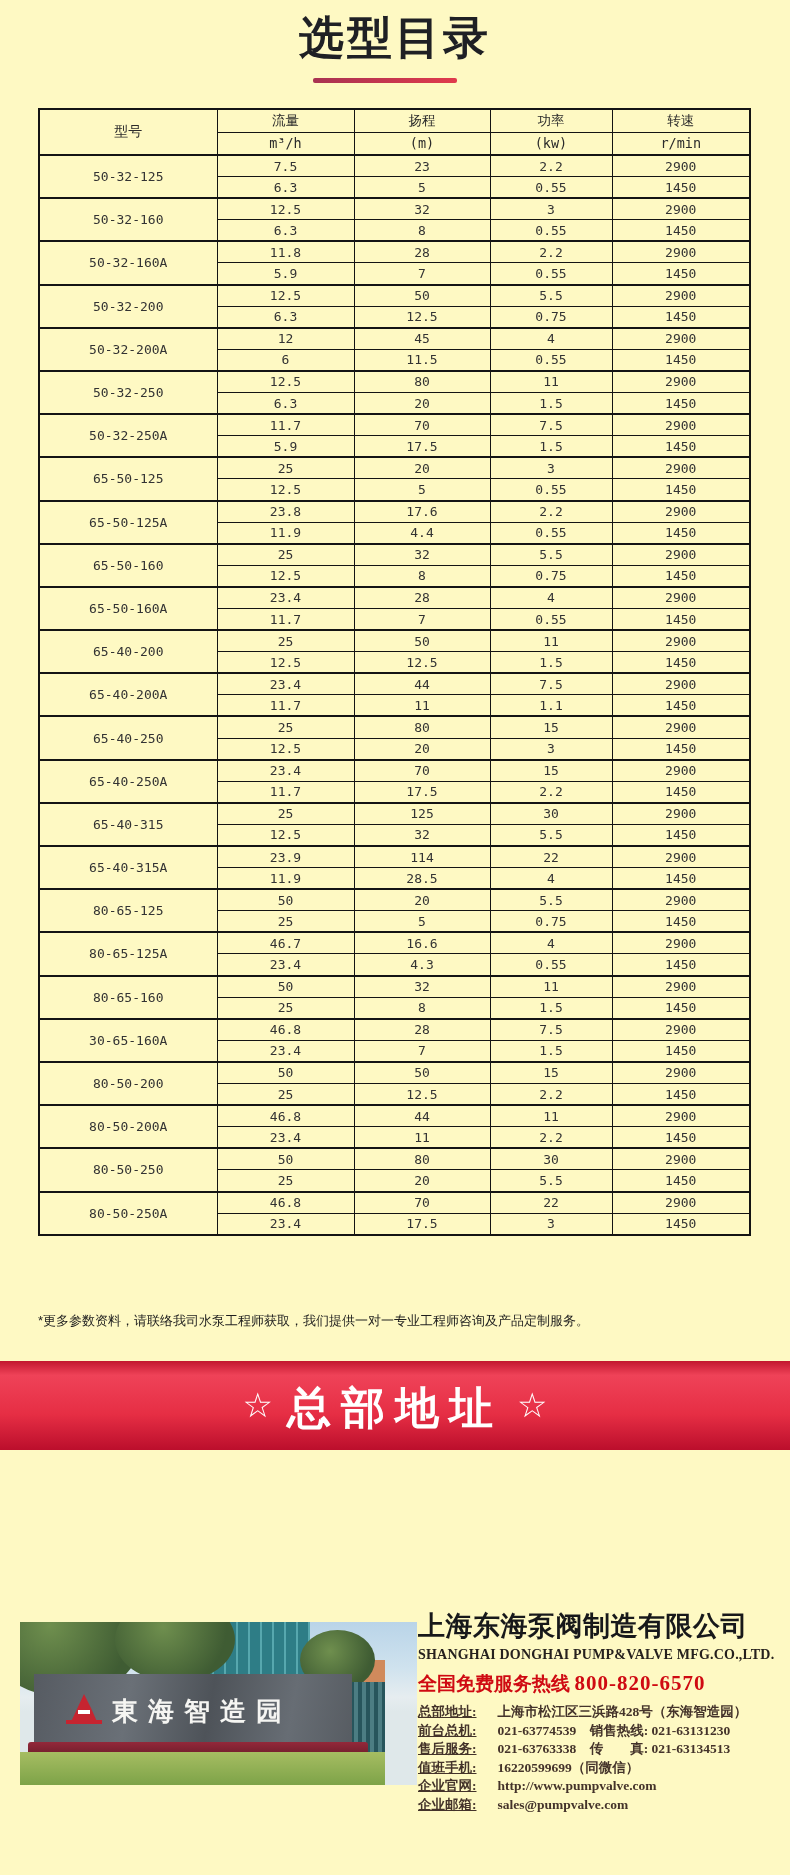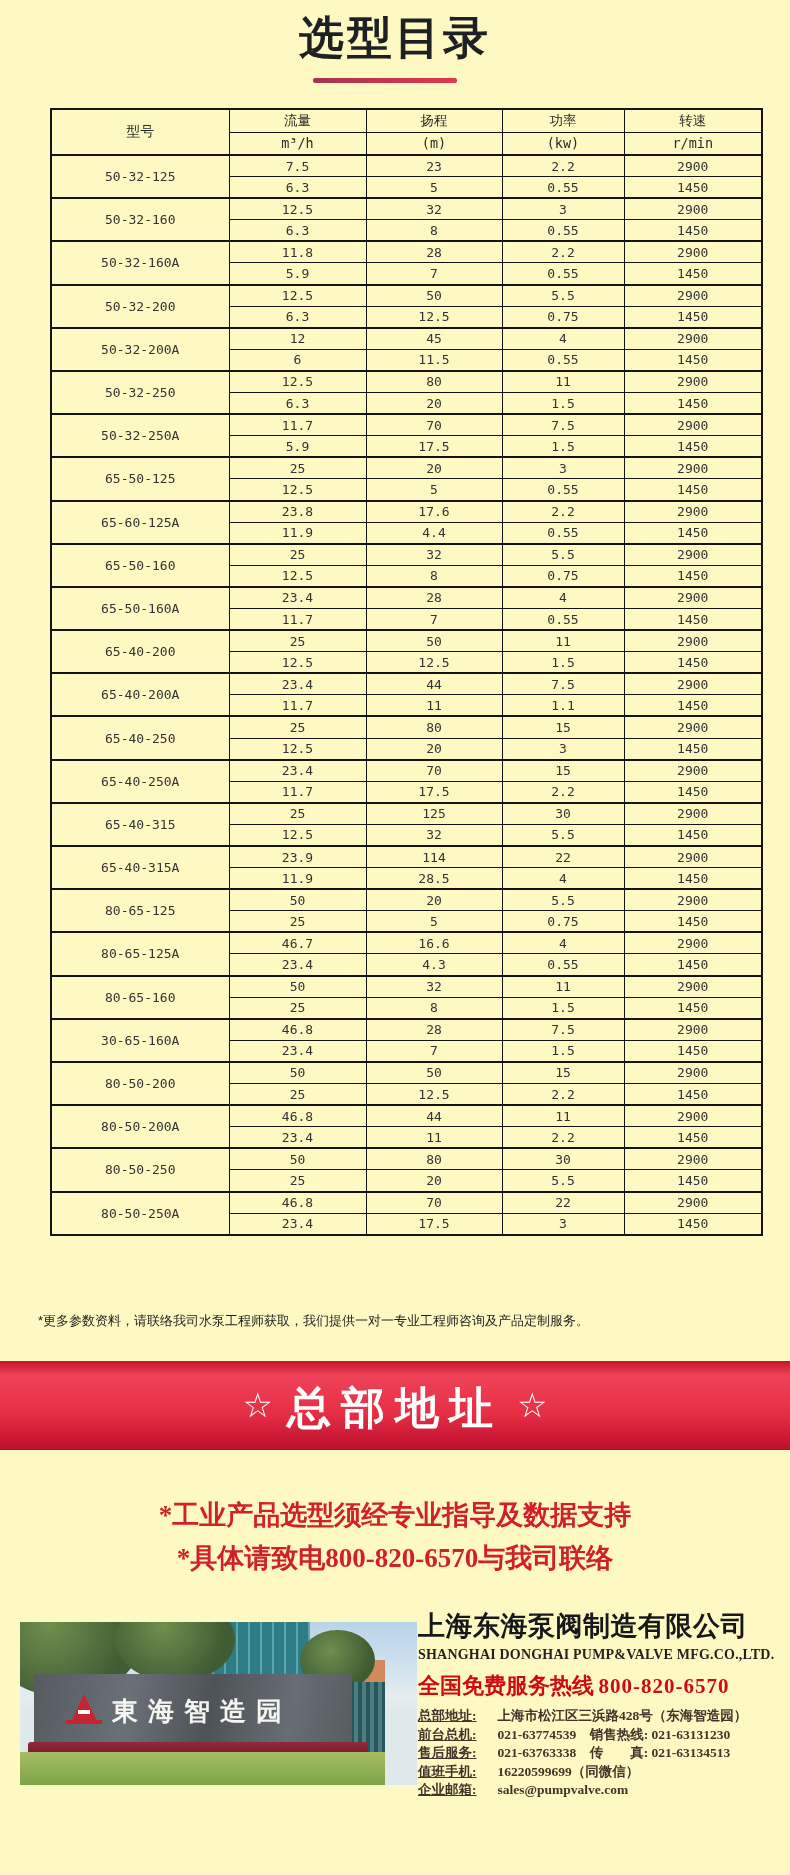--- a/index.html
+++ b/index.html
@@ -6,21 +6,21 @@
   .page { position:relative; width:790px; height:1875px; background:#fef9c3; overflow:hidden;
           font-family:"Liberation Sans", sans-serif; }
 
   
   .title { position:absolute; top:8px; left:0; width:790px; text-align:center;
            font-size:45px; font-weight:900; color:#1f2024; letter-spacing:3px; }
   .title-divider { position:absolute; top:78px; left:313px; width:144px; height:5px;
            background:linear-gradient(90deg,#a83352,#e03a4c); border-radius:2px; }
 
   
-  .tablewrap { position:absolute; top:108px; left:50px; }
+  .tablewrap { position:absolute; top:108px; left:38px; }
   table.catalog { border-collapse:collapse; table-layout:fixed; width:713px;
            border:2px solid #141414; }
   table.catalog th, table.catalog td { border:1px solid #141414; text-align:center;
            vertical-align:middle; padding:0; }
   table.catalog thead tr { height:23px; }
   table.catalog tbody tr { height:21.6px; }
   table.catalog th { font-size:13.5px; font-weight:400; color:#2b2b2b;
            font-family:"DejaVu Sans Mono","Liberation Sans",monospace; }
   table.catalog td { font-size:13px; color:#333;
            font-family:"DejaVu Sans Mono",monospace; }
@@ -67,21 +67,21 @@
            background:linear-gradient(#93283a,#6e1d2b); border-radius:3px; }
   .p-lawn { position:absolute; left:0; top:130px; width:365px; height:33px;
            background:linear-gradient(180deg,#a6bd62,#7da348); }
 
   
   .info { position:absolute; top:1608px; left:418px; width:356px; }
   .cname { font-size:27px; font-weight:900; color:#17181a; letter-spacing:0.5px; white-space:nowrap; }
   .cname-en { margin-top:3px; font-family:"Liberation Serif",serif; font-weight:bold;
            font-size:14px; color:#26211e; letter-spacing:0.2px; white-space:nowrap; }
   .hotline { margin-top:8px; font-weight:bold; color:#cf0a12; white-space:nowrap; }
-  .hotline .hl-label { font-size:22px; }
+  .hotline .hl-label { font-size:19px; }
   .hotline .hl-num { font-size:21px; font-family:"Liberation Serif",serif; letter-spacing:1px;text-align:center; }
   .contacts { margin-top:6px; }
   .contact-line { font-family:"Liberation Serif",serif; font-weight:bold; font-size:13.5px;
            color:#44332a; line-height:18.6px; white-space:nowrap; }
   .contact-line .lbl { margin-right:21px;text-decoration:underline; }
 </style>
 </head>
 <body>
 
 <div class="page">
@@ -212,21 +212,21 @@
             <td>3</td>
             <td>2900</td>
           </tr>
           <tr>
             <td>12.5</td>
             <td>5</td>
             <td>0.55</td>
             <td>1450</td>
           </tr>
           <tr class="g">
-            <td rowspan="2">65-60-125A</td>
+            <td rowspan="2">65-50-125A</td>
             <td>23.8</td>
             <td>17.6</td>
             <td>2.2</td>
             <td>2900</td>
           </tr>
           <tr>
             <td>11.9</td>
             <td>4.4</td>
             <td>0.55</td>
             <td>1450</td>
@@ -442,24 +442,20 @@
         </tbody>
     </table>
   </div>
 
   <div class="footnote">*更多参数资料，请联络我司水泵工程师获取，我们提供一对一专业工程师咨询及产品定制服务。</div>
 
   <div class="banner">
     <div class="banner-inner"><span class="star">☆</span><span>总部地址</span><span class="star">☆</span></div>
   </div>
 
-  <div class="notes">
-    <div>*工业产品选型须经专业指导及数据支持</div>
-    <div>*具体请致电800-820-6570与我司联络</div>
-  </div>
 
   <div class="photo">
     <div class="p-tree t1"></div>
     <div class="p-bldg"></div>
     <div class="p-tree t2"></div>
     <div class="p-bldg2"></div>
     <div class="p-tree t3"></div>
     <div class="p-gate"></div>
     <div class="p-wall">
       <span class="p-logo">
@@ -480,17 +476,18 @@
     <div class="cname-en">SHANGHAI DONGHAI PUMP&amp;VALVE MFG.CO.,LTD.</div>
     <div class="hotline">
       <span class="hl-label">全国免费服务热线</span>
       <span class="hl-num">800-820-6570</span>
     </div>
     <div class="contacts">
       <div class="contact-line"><span class="lbl">总部地址:</span><span>上海市松江区三浜路428号（东海智造园）</span></div>
       <div class="contact-line"><span class="lbl">前台总机:</span><span>021-63774539　销售热线: 021-63131230</span></div>
       <div class="contact-line"><span class="lbl">售后服务:</span><span>021-63763338　传　　真: 021-63134513</span></div>
       <div class="contact-line"><span class="lbl">值班手机:</span><span>16220599699（同微信）</span></div>
+      <div class="contact-line"><span class="lbl">企业官网:</span><span>http://www.pumpvalve.com</span></div>
       <div class="contact-line"><span class="lbl">企业邮箱:</span><span>sales@pumpvalve.com</span></div>
     </div>
   </div>
 
 </div>
 
 </body></html>

